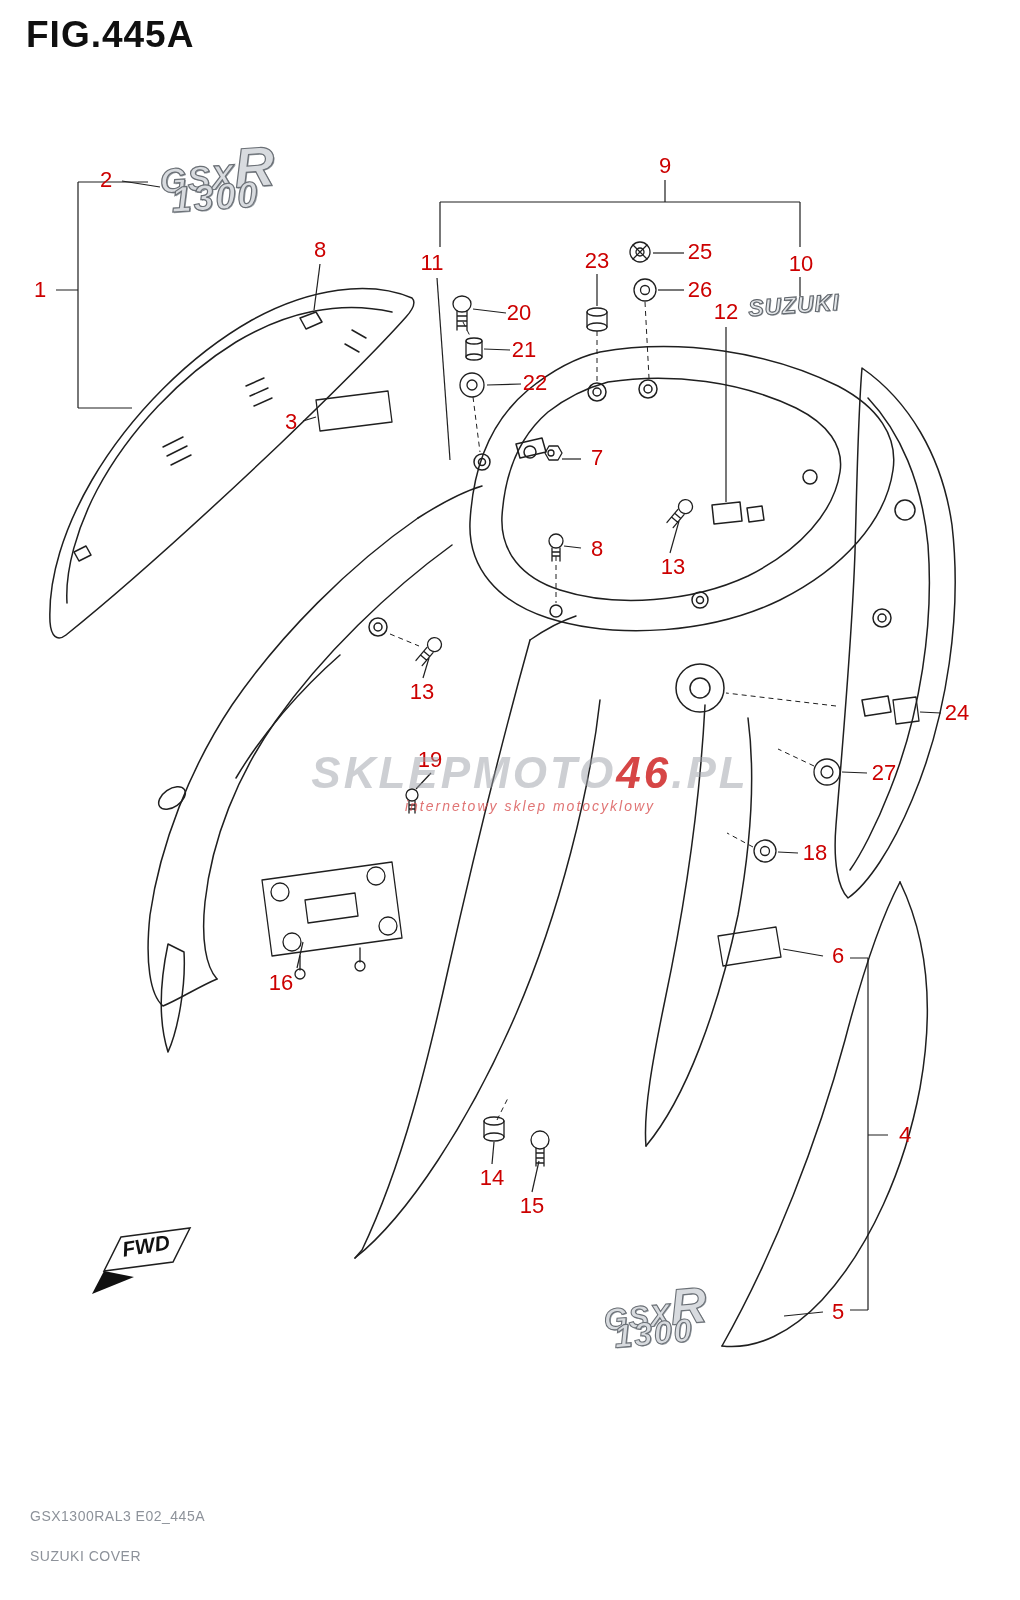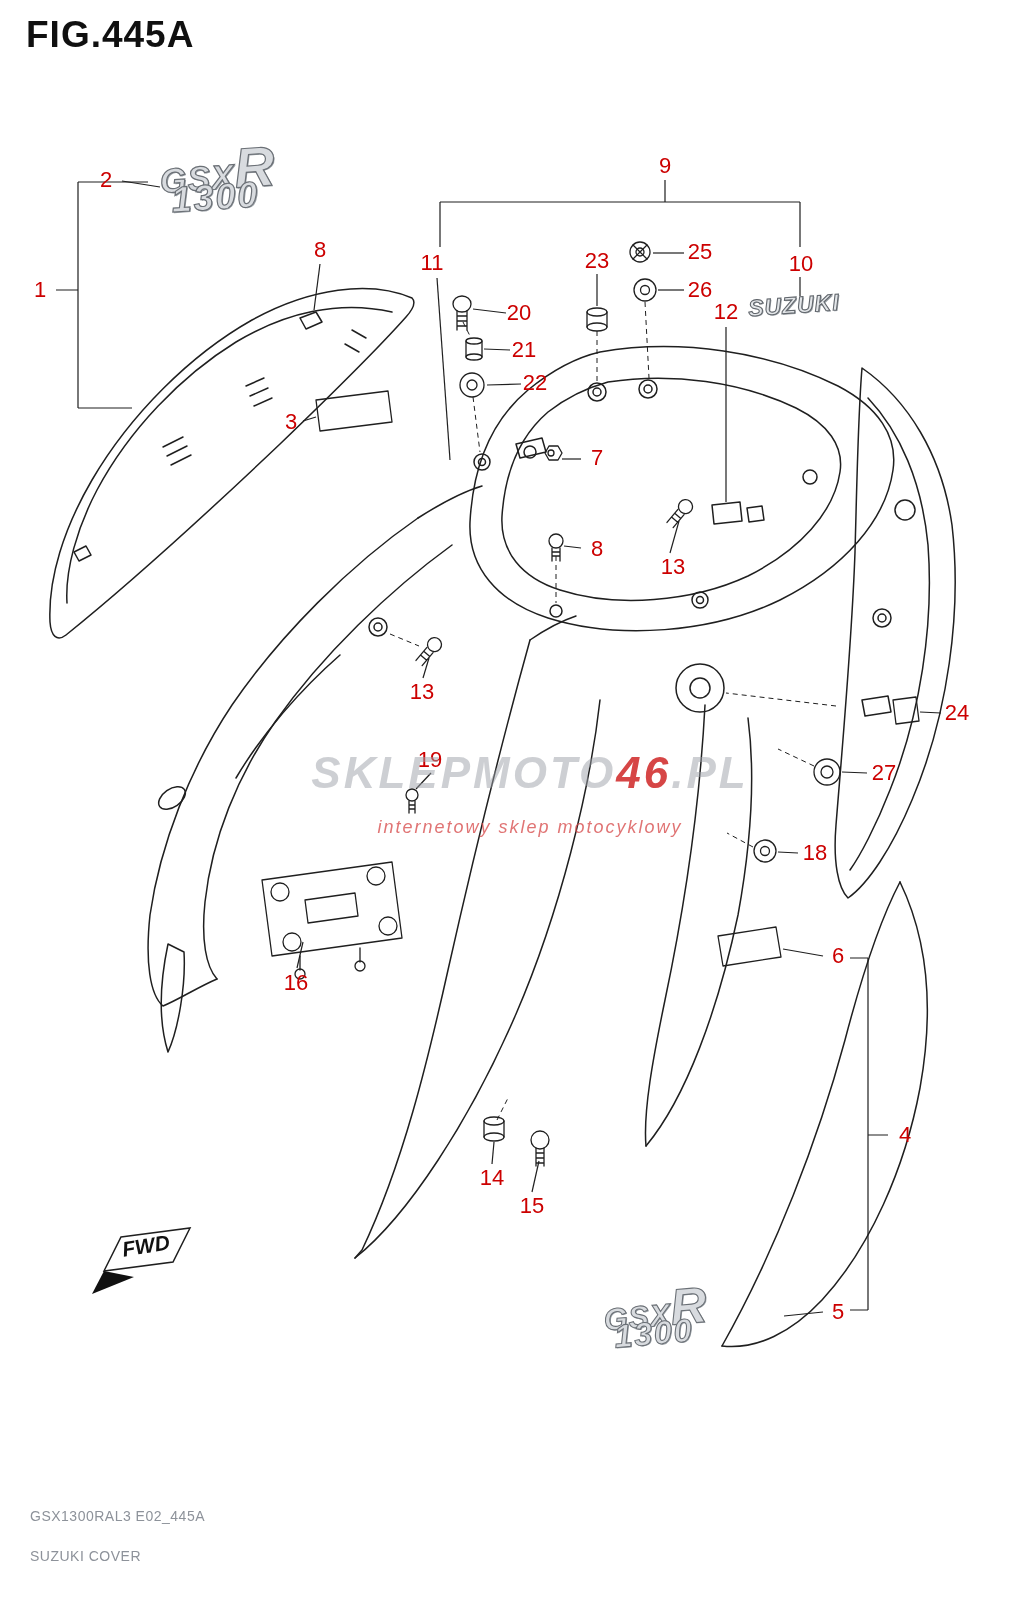--- a/index.html
+++ b/index.html
@@ -31,21 +31,21 @@
     color:#e3e6e9;-webkit-text-stroke:1.1px #62676d;
     text-shadow:1px 1px 0 #9aa0a6;transform:rotate(-4deg);
   }
   .watermark{position:absolute;text-align:center;}
   .wm-main{
     font-size:44px;font-weight:800;font-style:italic;letter-spacing:3px;
     color:rgba(155,160,168,.5);white-space:nowrap;
   }
   .wm-accent{color:var(--watermark-red,rgba(214,70,70,.65));}
   .wm-sub{
-    font-size:18px;font-style:italic;letter-spacing:2px;margin-top:19px;
+    font-size:14px;font-style:italic;letter-spacing:2px;margin-top:0;
     color:rgba(214,70,70,.75);
   }
   .fwd-text{
     position:absolute;font-size:21px;font-weight:bold;font-style:italic;
     color:#111;transform:rotate(-9deg);
   }
   .footer-code,.footer-title{
     position:absolute;font-size:14px;color:var(--footer-gray,#8d929a);letter-spacing:.5px;
   }
 </style>
@@ -263,21 +263,21 @@
 <div class="callout" style="left:597px;top:458px">7</div>
 <div class="callout" style="left:320px;top:250px">8</div>
 <div class="callout" style="left:665px;top:166px">9</div>
 <div class="callout" style="left:801px;top:264px">10</div>
 <div class="callout" style="left:432px;top:263px">11</div>
 <div class="callout" style="left:726px;top:312px">12</div>
 <div class="callout" style="left:673px;top:567px">13</div>
 <div class="callout" style="left:422px;top:692px">13</div>
 <div class="callout" style="left:492px;top:1178px">14</div>
 <div class="callout" style="left:532px;top:1206px">15</div>
-<div class="callout" style="left:296px;top:983px">16</div>
+<div class="callout" style="left:281px;top:983px">16</div>
 <div class="callout" style="left:597px;top:549px">8</div>
 <div class="callout" style="left:815px;top:853px">18</div>
 <div class="callout" style="left:430px;top:760px">19</div>
 <div class="callout" style="left:519px;top:313px">20</div>
 <div class="callout" style="left:524px;top:350px">21</div>
 <div class="callout" style="left:535px;top:383px">22</div>
 <div class="callout" style="left:597px;top:261px">23</div>
 <div class="callout" style="left:957px;top:713px">24</div>
 <div class="callout" style="left:700px;top:252px">25</div>
 <div class="callout" style="left:700px;top:290px">26</div>

